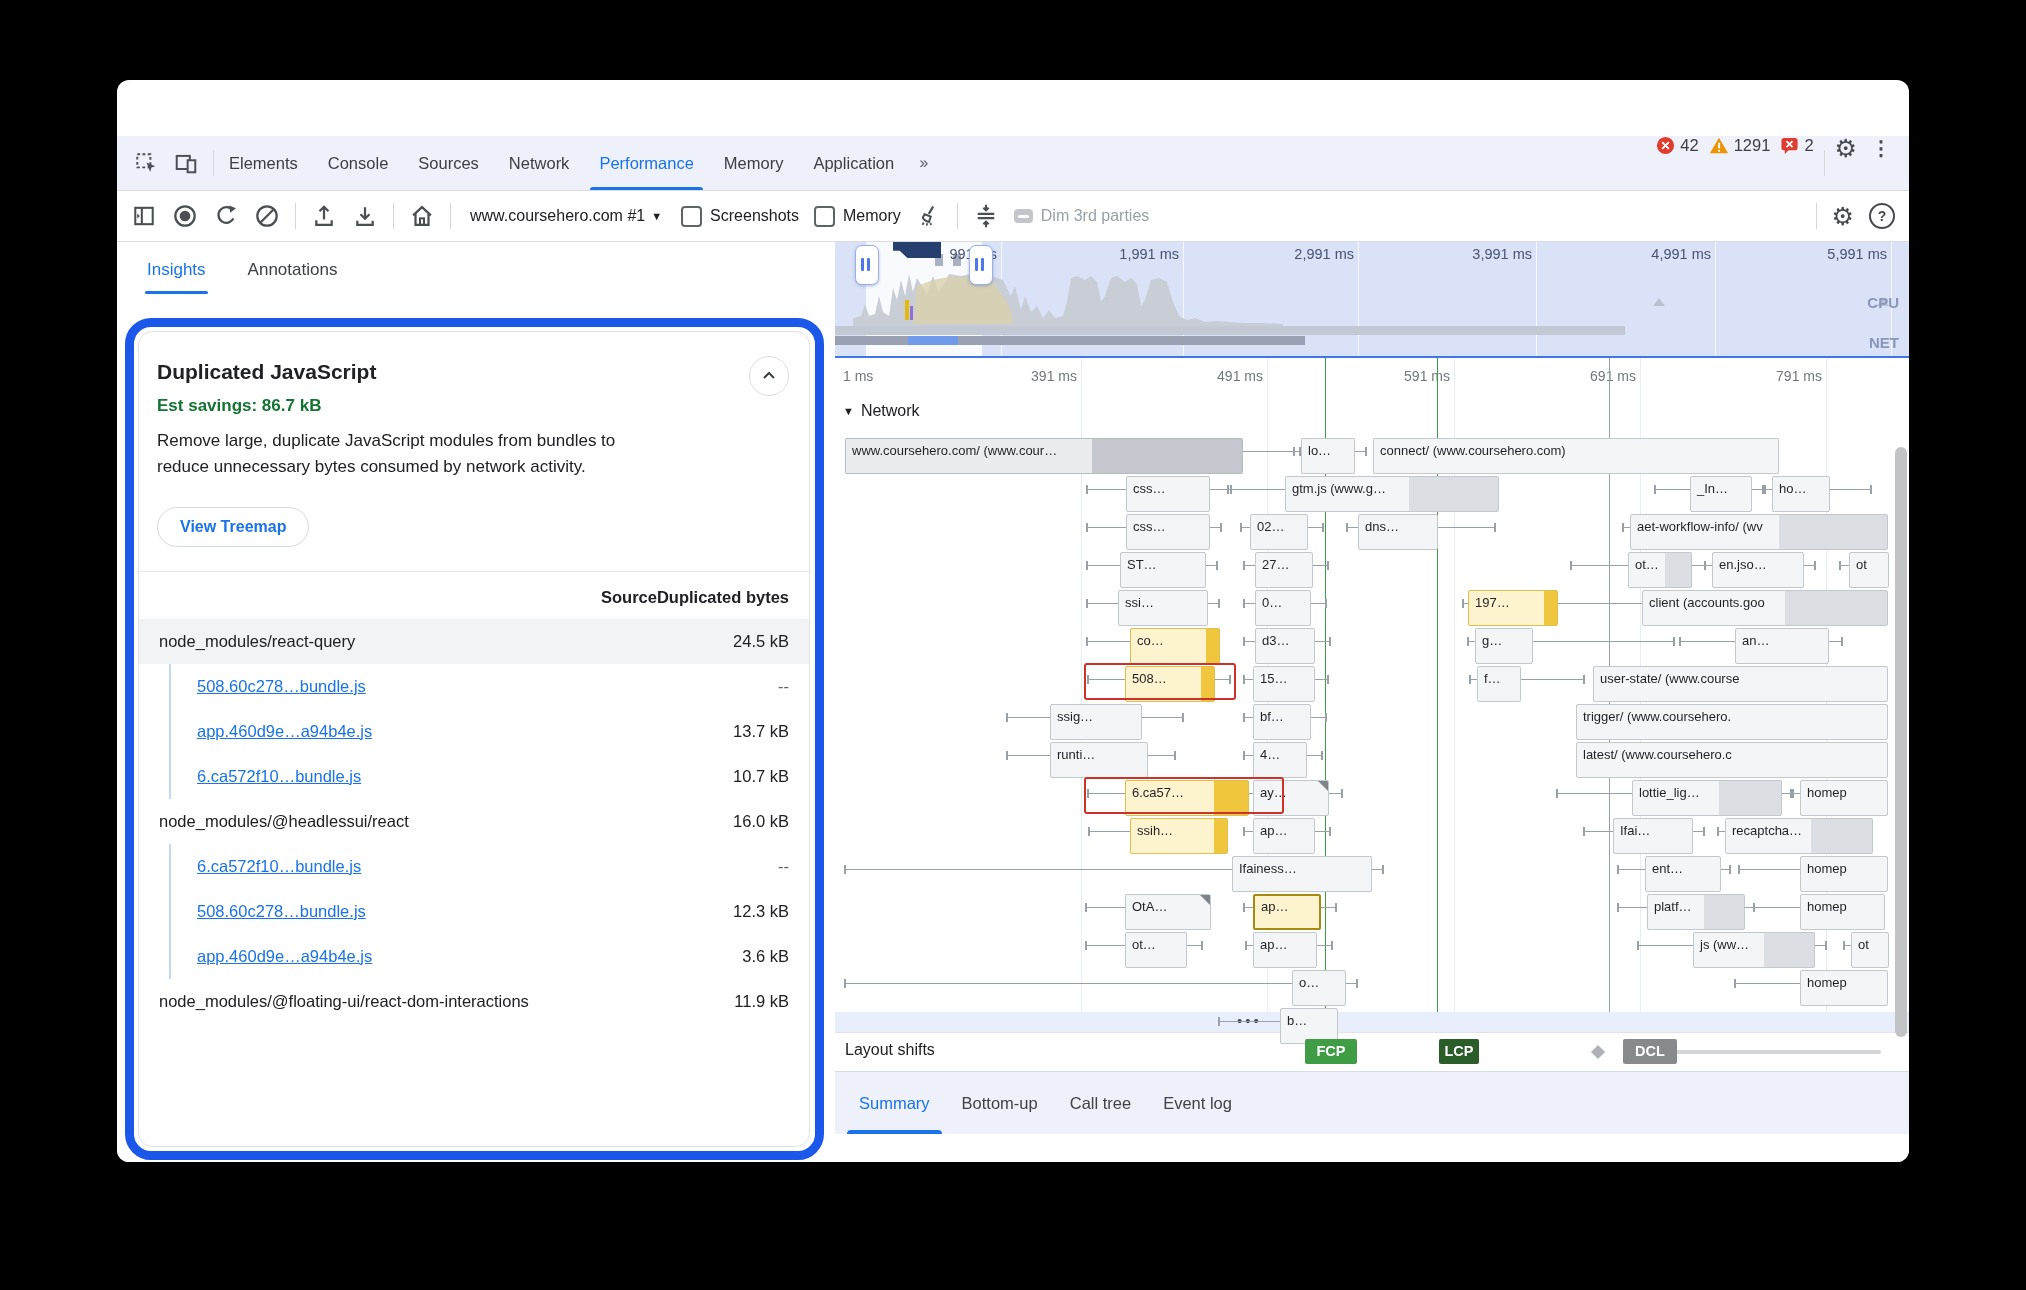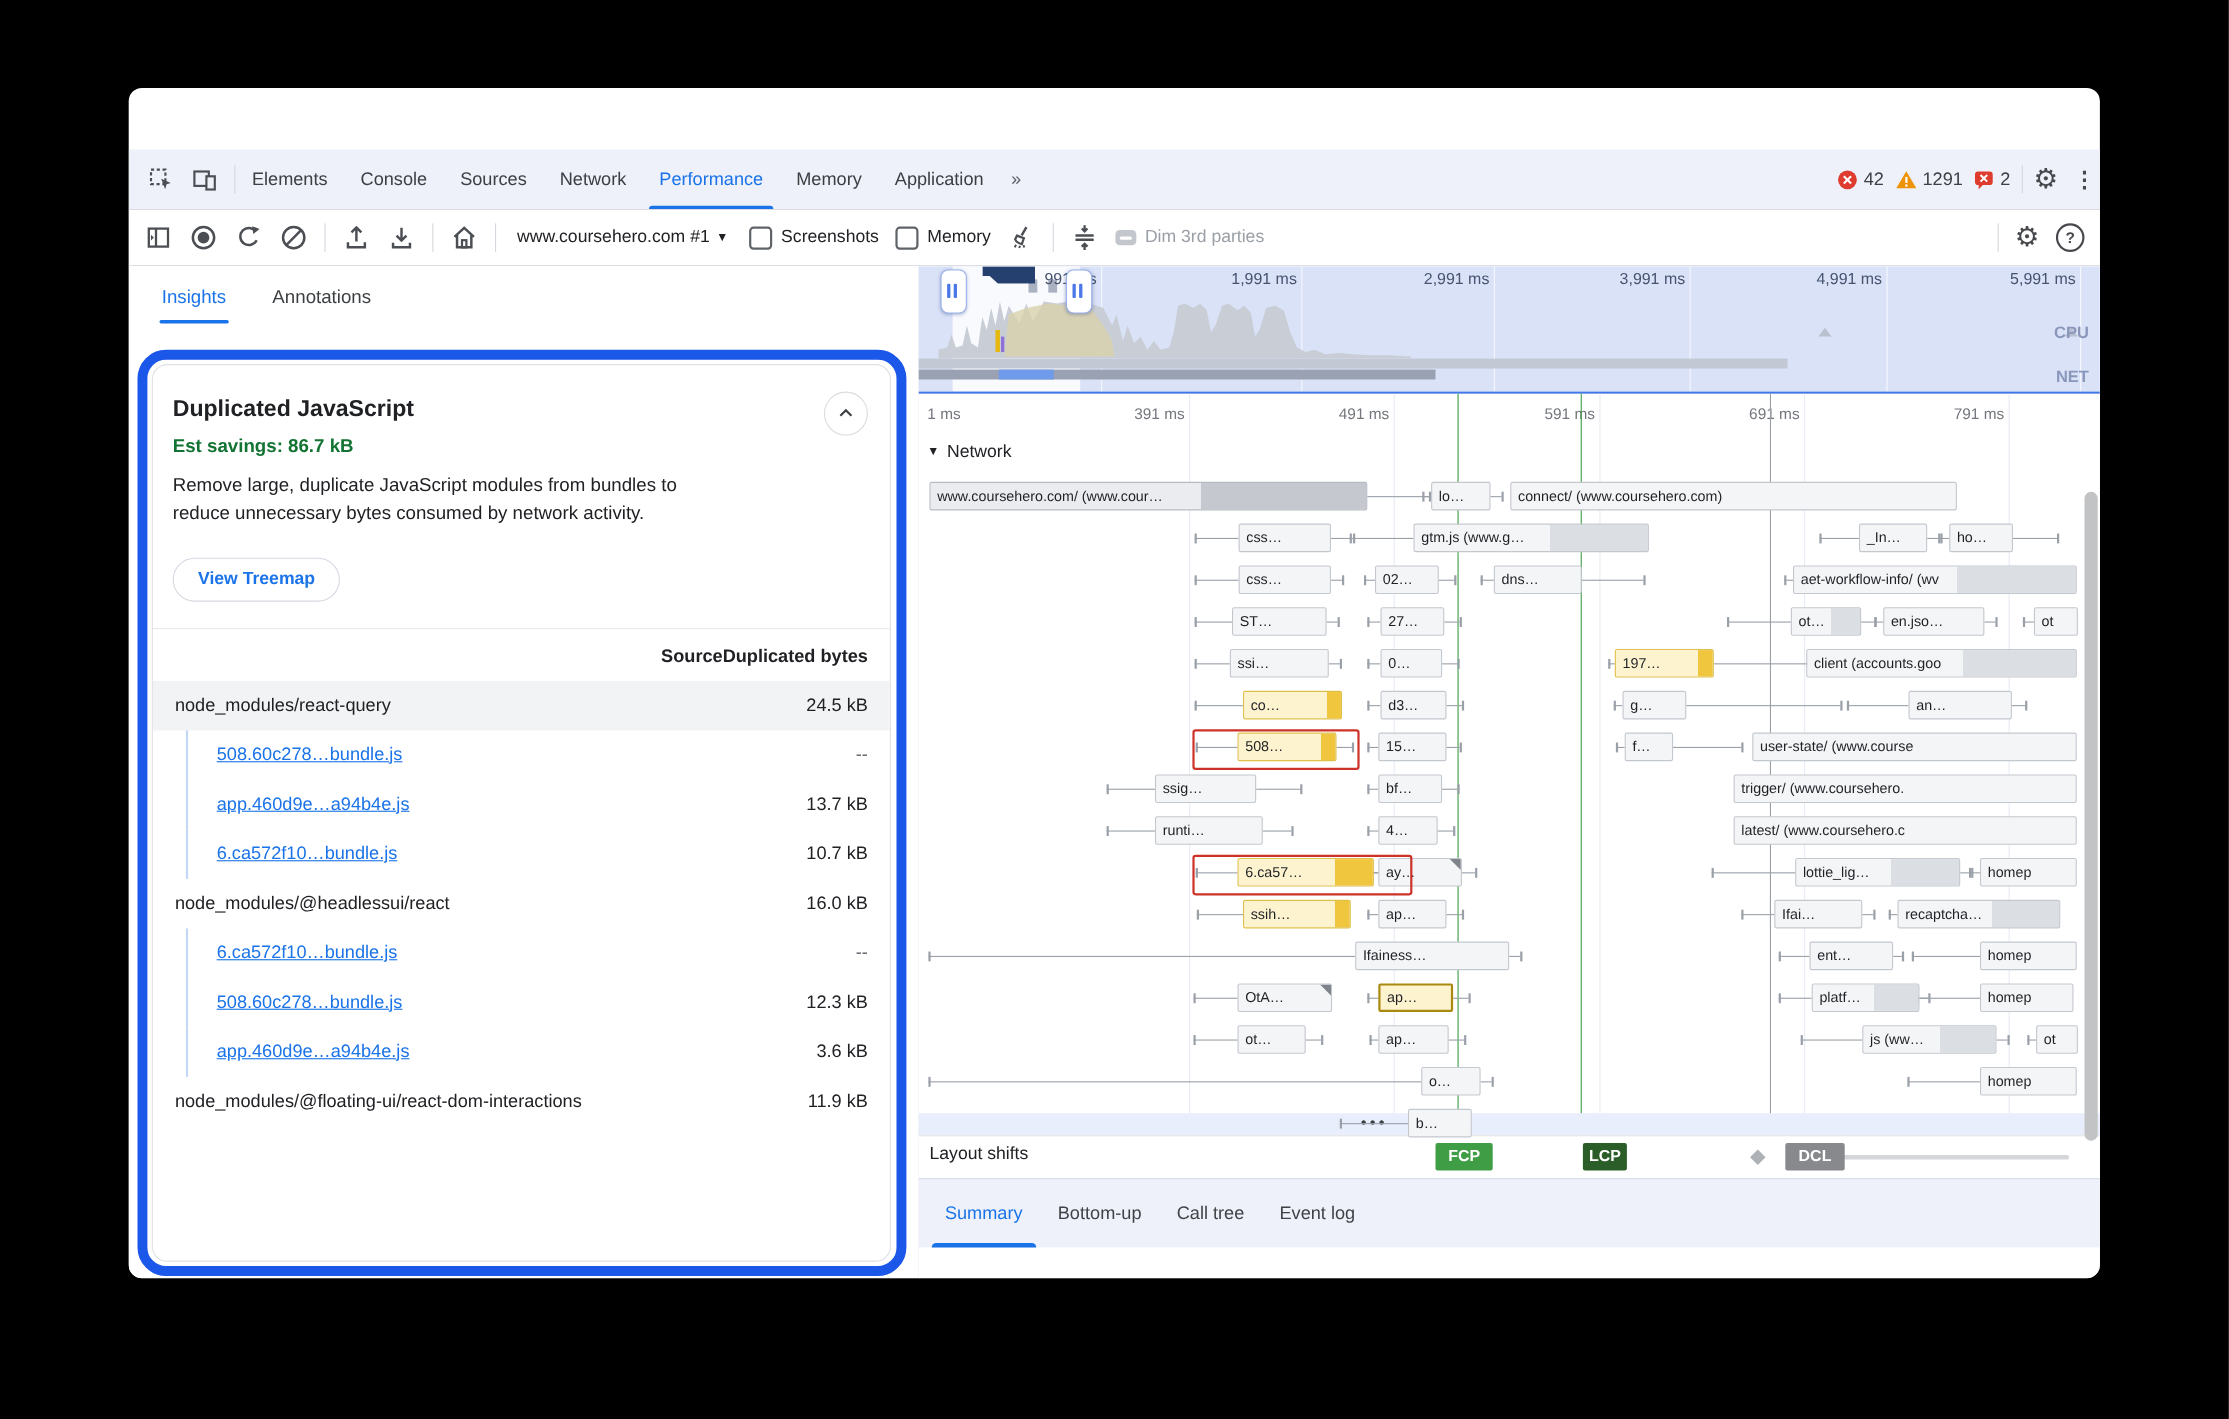--- a/index.html
+++ b/index.html
@@ -10,21 +10,21 @@
   .title{position:absolute;width:100%;text-align:center;top:16px;font-size:17px;font-weight:bold;color:#3a3a3a;}
   
   .tabbar{position:absolute;left:0;top:56px;width:100%;height:54px;background:#eef1f9;display:flex;align-items:stretch;border-bottom:1px solid #dadce0;}
   .tbicons{display:flex;align-items:center;gap:14px;padding:0 14px 0 16px;}
   .vdiv{width:1px;height:26px;background:#d4d7dd;align-self:center;}
   .tabs{display:flex;align-items:stretch;}
   .tab{display:flex;align-items:center;padding:0 15px;font-size:16.5px;color:#3c4043;position:relative;cursor:default;}
   .tab.sel{color:#1a73e8;}
   .tab.sel::after{content:"";position:absolute;left:6px;right:6px;bottom:0;height:3px;background:#1a73e8;border-radius:3px 3px 0 0;}
   .more{display:flex;align-items:center;font-size:17px;color:#5f6368;padding:0 10px;letter-spacing:-2px;}
-  .badges{margin-left:auto;display:flex;align-items:center;gap:10px;}
+  .badges{margin-left:auto;display:flex;align-items:flex-start;gap:10px;padding-right:14px;}
   .badge{display:flex;align-items:center;gap:5px;font-size:16.5px;color:#3c4043;}
   .kebab{font-size:20px;color:#47494d;font-weight:bold;padding:0 4px;}
   .gearglyph{font-size:25px;color:#47494d;line-height:1;}
   
   .toolbar{position:absolute;left:0;top:111px;width:100%;height:51px;background:#fff;border-bottom:1px solid #dadce0;display:flex;align-items:center;gap:15px;padding:0 14px;box-sizing:border-box;}
   .ticon{display:flex;align-items:center;justify-content:center;width:26px;height:26px;}
   .target{font-size:16px;color:#202124;display:flex;align-items:center;gap:6px;padding:0 4px;}
   .caret{font-size:11px;color:#202124;}
   .chk{display:flex;align-items:center;gap:8px;font-size:16px;color:#202124;}
   .box{width:17px;height:17px;border:2px solid #5f6368;border-radius:4px;background:#fff;}
@@ -70,21 +70,21 @@
   .ruler{position:absolute;left:0;top:116px;width:100%;height:40px;background:#fff;}
   .rlab{position:absolute;top:10px;font-size:14px;color:#73777d;white-space:nowrap;}
   .rlab.r{transform:translateX(-100%);}
   .grid{position:absolute;width:1px;top:116px;background:#e8ecf6;z-index:0;}
   .grid.green{background:#3d9e46;}
   .grid.dark{background:#9aa0a6;}
   .nethead{position:absolute;left:8px;top:160px;font-size:16px;color:#202124;display:flex;align-items:center;gap:7px;}
   .nethead .tri{font-size:11px;}
   .rows{position:absolute;left:0;top:0;width:100%;height:100%;z-index:1;}
   .nrow{position:absolute;left:0;width:100%;height:28px;}
-  .bar{position:absolute;top:0;height:26px;box-sizing:border-box;border:1px solid #c3c7ce;background:#f4f5f7;border-radius:2px;font-size:13px;line-height:23px;padding:0 6px;color:#1f2125;overflow:hidden;white-space:nowrap;z-index:2;}
+  .bar{position:absolute;top:0;height:36px;box-sizing:border-box;border:1px solid #c3c7ce;background:#f4f5f7;border-radius:2px;font-size:13px;line-height:23px;padding:0 6px;color:#1f2125;overflow:hidden;white-space:nowrap;z-index:2;}
   .bar.G{background:linear-gradient(to right,#ebecef 62%,#c5c8ce 62%);border-color:#b6bac1;}
   .bar.g2{background:linear-gradient(to right,#f4f5f7 58%,#dbdee3 58%);}
   .bar.y{background:linear-gradient(to right,#fdf3cf calc(100% - 13px),#f0c63e calc(100% - 13px));border-color:#dfc04a;}
   .bar.Y{background:linear-gradient(to right,#fdf3cf 72%,#f0c63e 72%);border-color:#dfc04a;}
   .bar.o{background:#fdf3cf;border:2px solid #a98a10;line-height:21px;}
   .bar.tri::after{content:"";position:absolute;top:0;right:0;border-left:10px solid transparent;border-top:10px solid #7f848b;}
   .whisk{position:absolute;height:1px;background:#9aa0a8;top:13px;z-index:1;}
   .cap{position:absolute;width:1.5px;height:9px;background:#9aa0a8;top:9px;z-index:1;}
   .redbox{position:absolute;top:-3px;height:33px;border:2px solid #cd3228;border-radius:3px;z-index:3;}
   .ellips{position:absolute;left:0;top:770px;width:100%;height:20px;background:#e9eefc;color:#3c4043;font-size:15px;letter-spacing:3px;}

